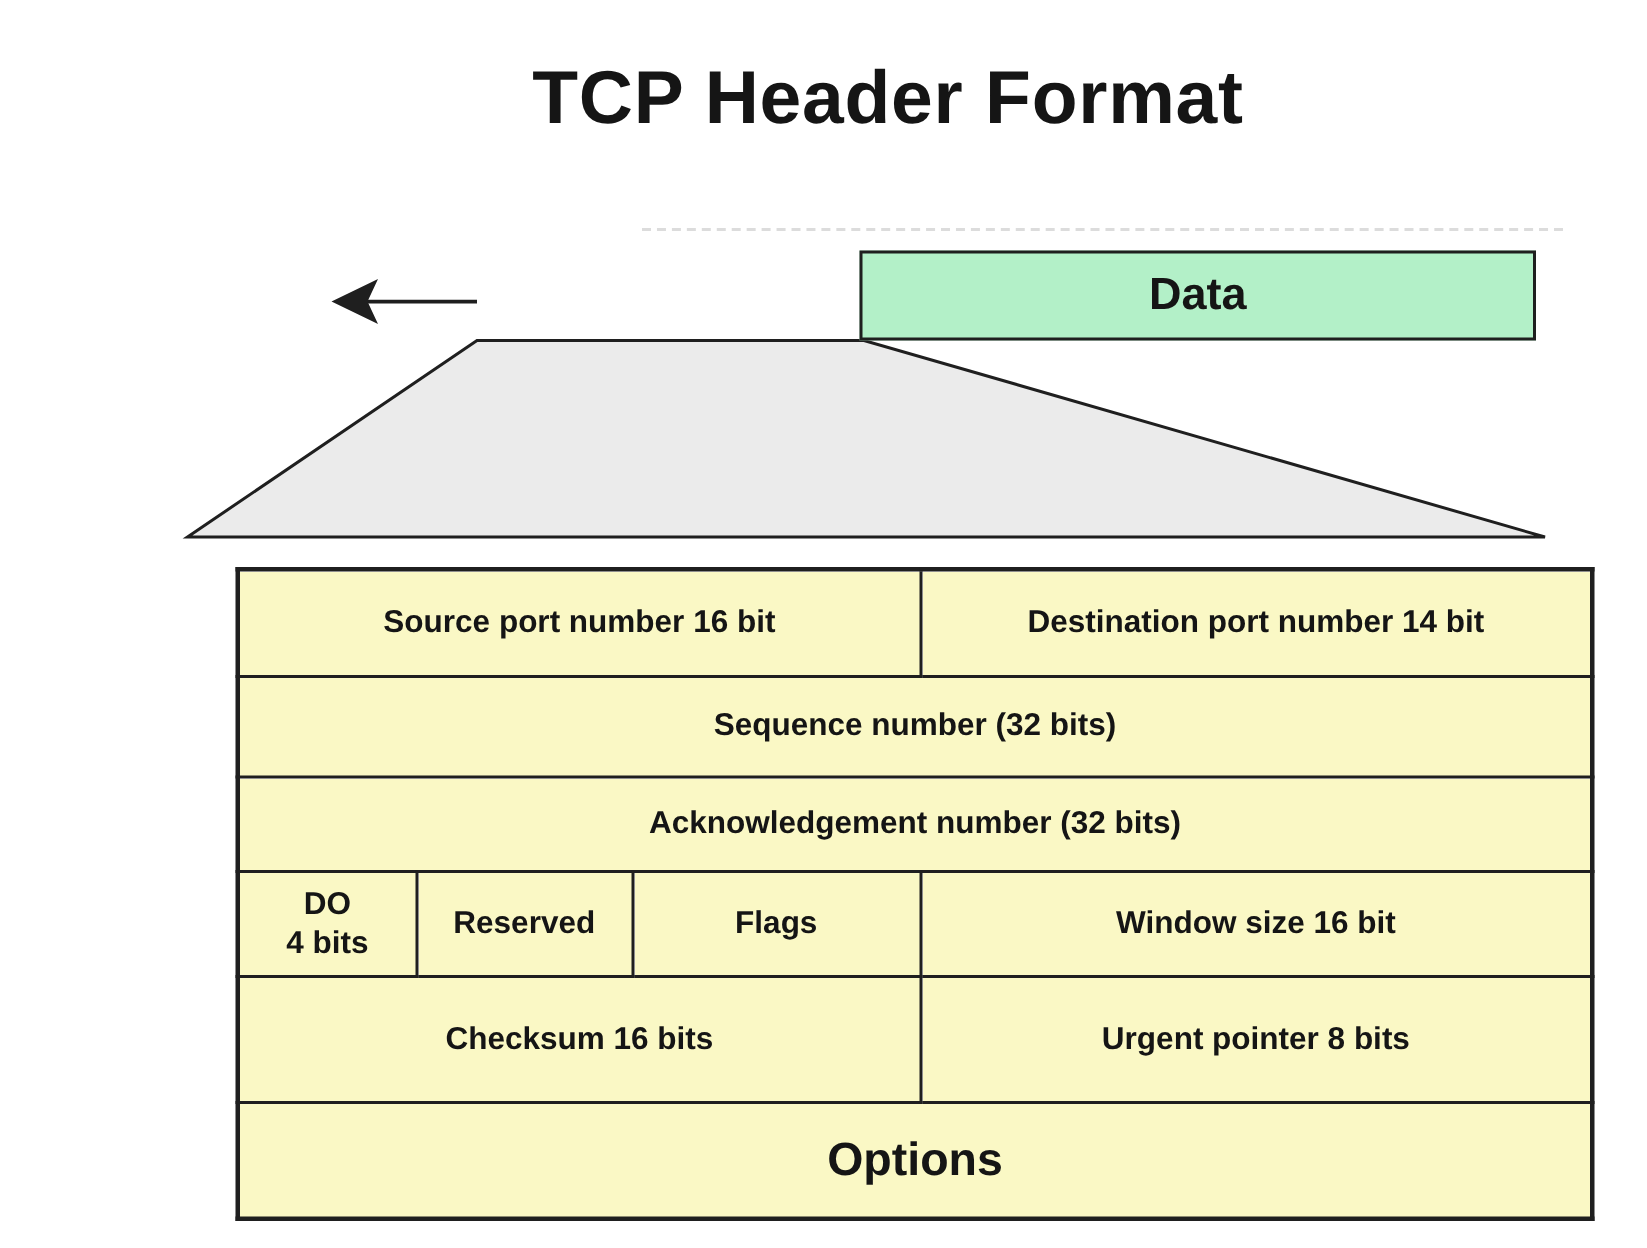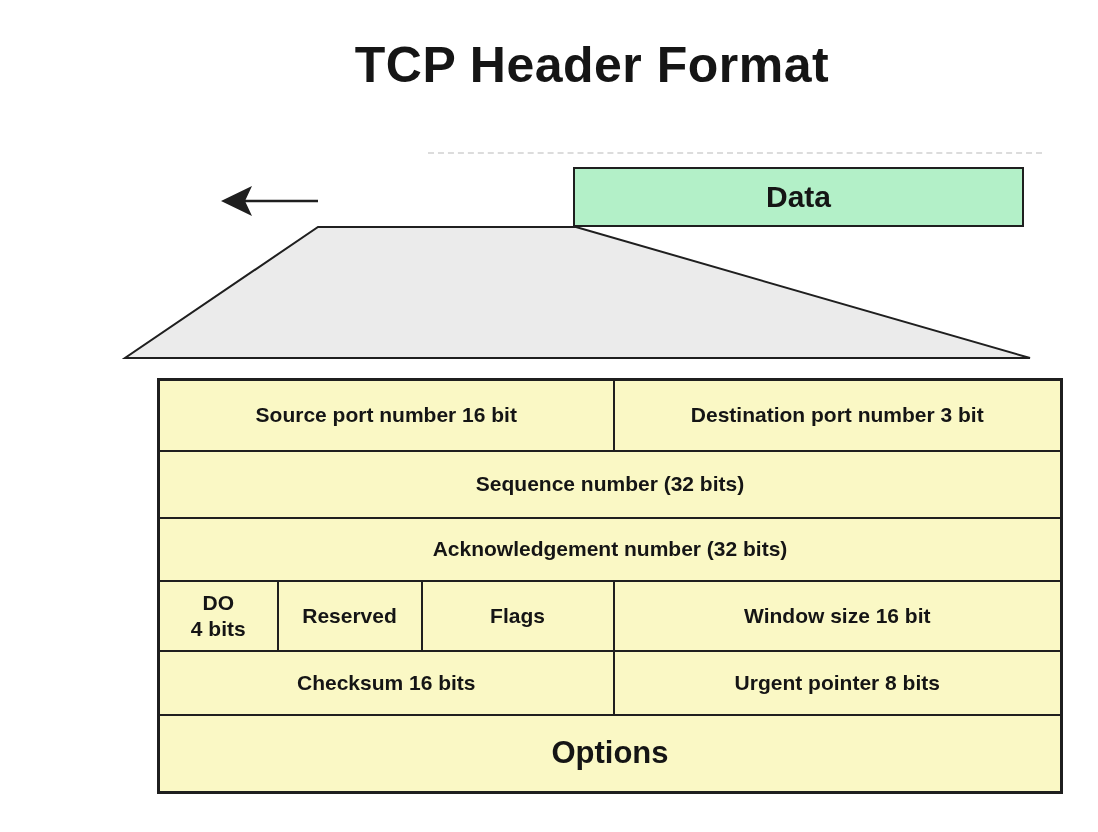--- a/index.html
+++ b/index.html
@@ -90,21 +90,21 @@
     font-weight: 700;
     font-size: 21px;
     color: var(--text, #151515);
     padding: 0;
     overflow: hidden;
   }
   .r1 { height: 71px; }
   .r2 { height: 67px; }
   .r3 { height: 63px; padding-left: 28px; }
   .r4 { height: 70px; }
-  .r5 { height: 64px; }
+  .r5 { height: 84px; }
   .r6 { height: 78px; padding-left: 24px; }
   td.multiline { white-space: pre-line; line-height: 1.2; }
   td.options-cell { font-size: 31px; }
 </style>
 </head>
 <body>
 
 <div class="canvas">
 
   <h1 class="title">TCP Header Format</h1>
@@ -126,21 +126,21 @@
   <table class="tcp-table">
     <colgroup>
       <col style="width:119px">
       <col style="width:144px">
       <col style="width:192px">
       <col style="width:448px">
     </colgroup>
     <tbody>
       <tr class="r1">
         <td colspan="3">Source port number 16 bit</td>
-        <td>Destination port number 3 bit</td>
+        <td>Destination port number 14 bit</td>
       </tr>
       <tr class="r2">
         <td colspan="4">Sequence number (32 bits)</td>
       </tr>
       <tr class="r3">
         <td colspan="4">Acknowledgement number (32 bits)</td>
       </tr>
       <tr class="r4">
         <td class="multiline">DO
 4 bits</td>

